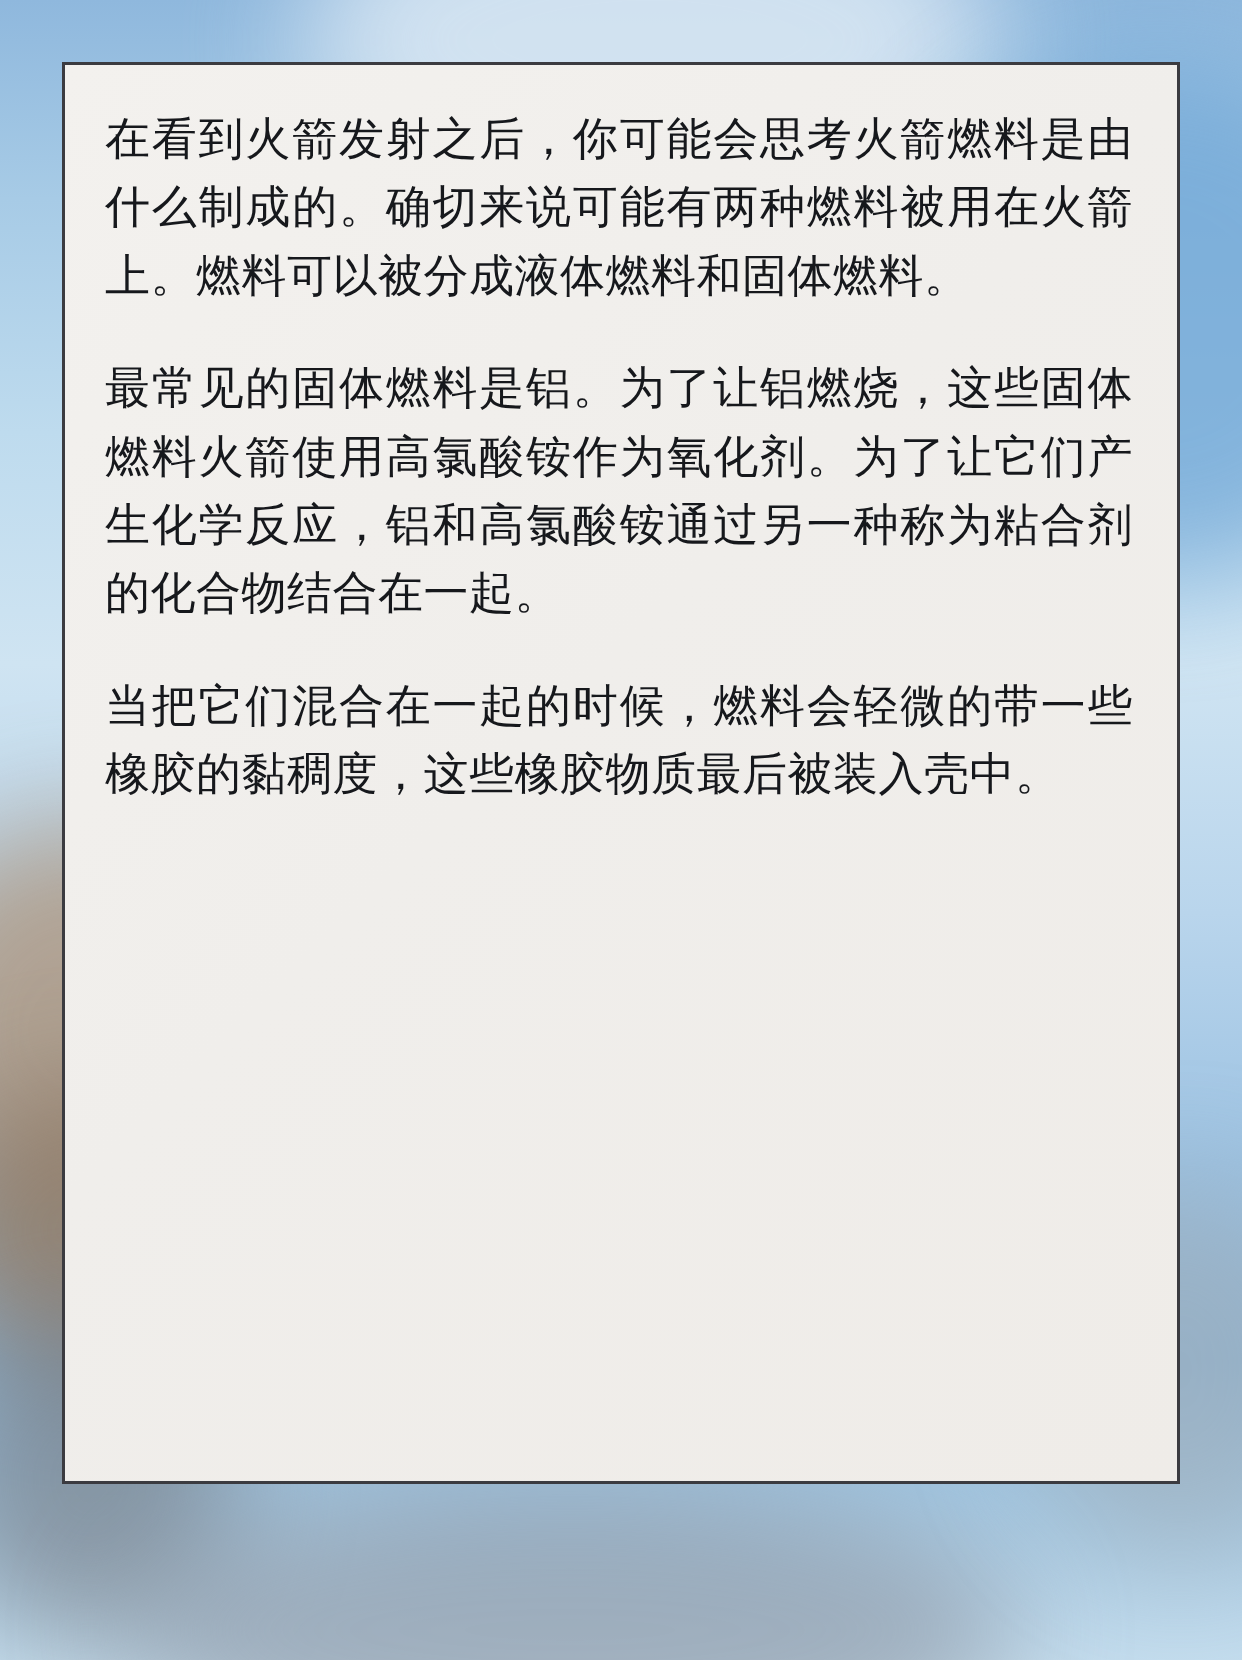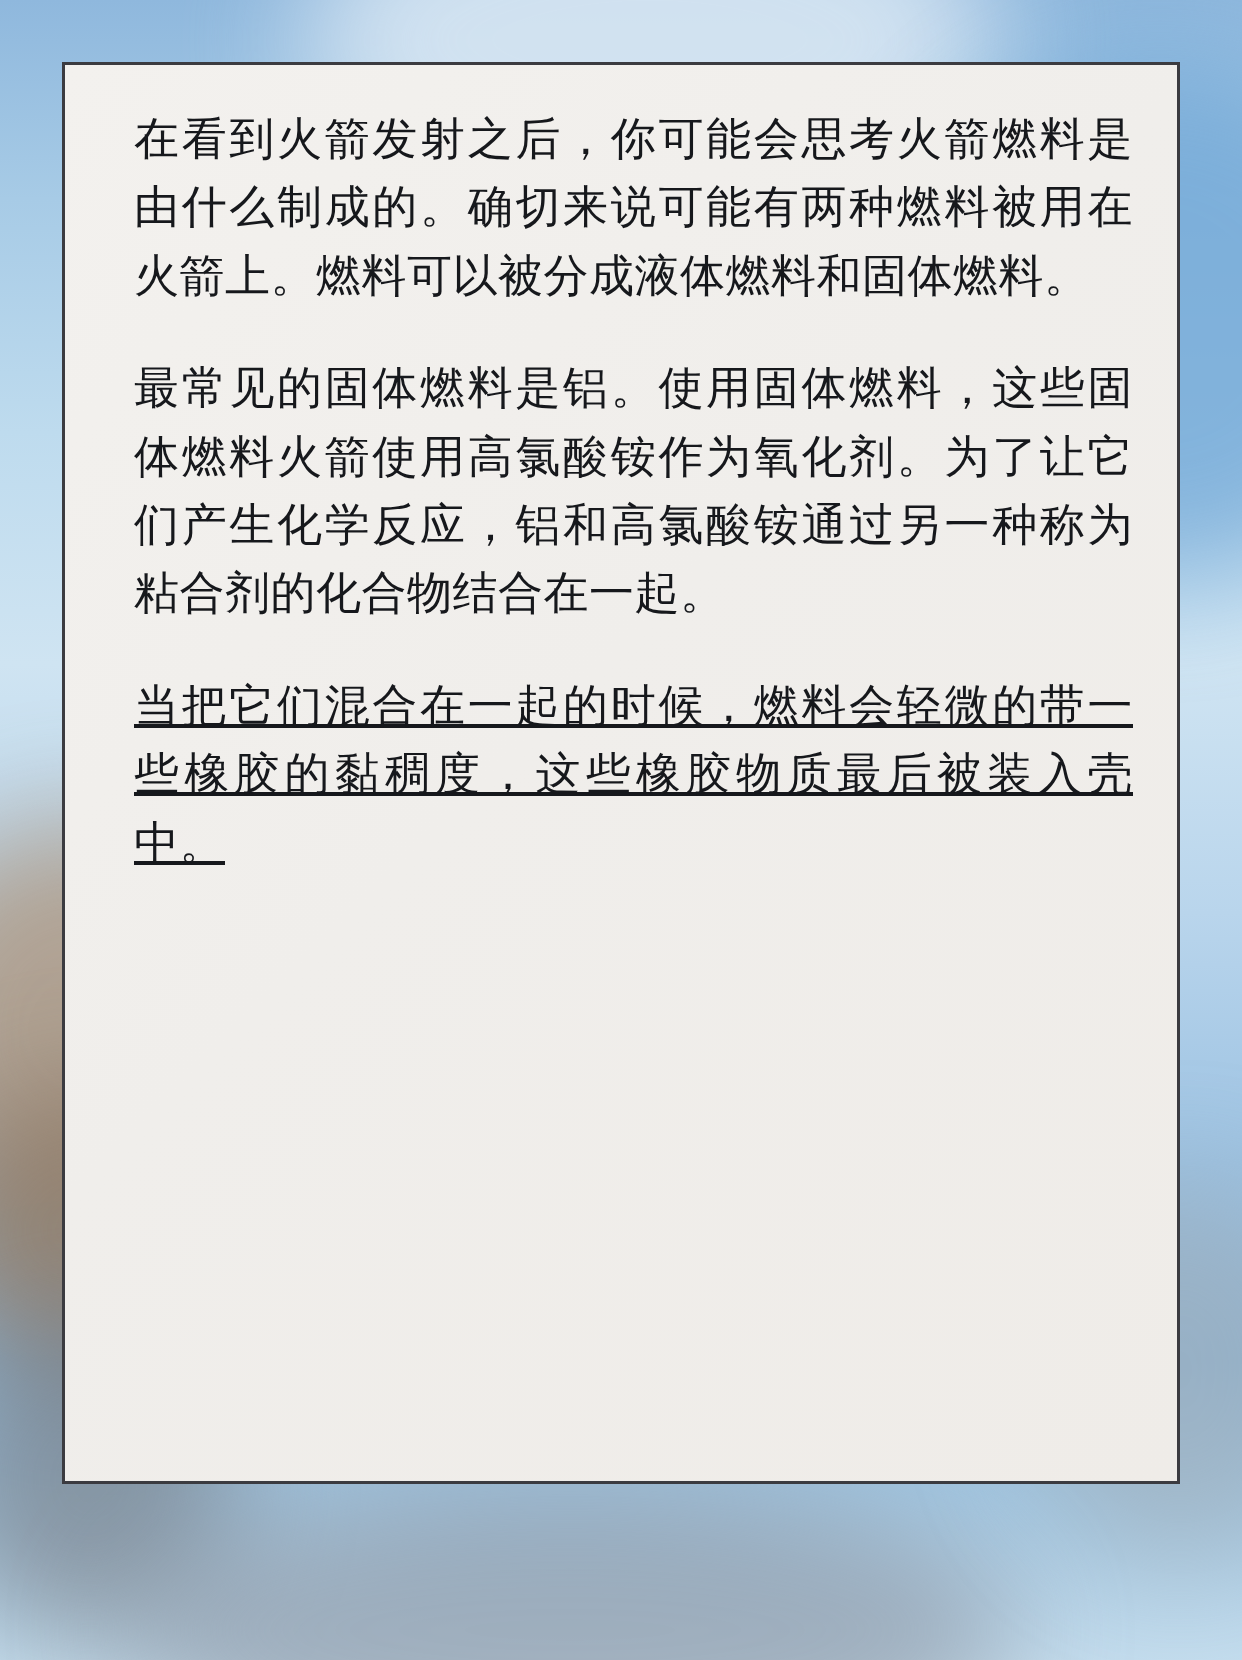--- a/index.html
+++ b/index.html
@@ -107,38 +107,37 @@
   
   .card {
     position: absolute;
     left: 62px;
     top: 62px;
     width: 1118px;
     height: 1422px;
     box-sizing: border-box;
     border: 3px solid #3b3b40;
     background: linear-gradient(135deg, #f3f1ee 0%, #f0eeeb 45%, #efece8 100%);
-    padding: 40px 44px 44px 69px;
+    padding: 40px 44px 44px 40px;
   }
   .article {
     color: #16181c;
     font-size: 45px;
     line-height: 1.52;
     letter-spacing: 0.5px;
     font-family: "DejaVu Sans", sans-serif;
     font-weight: 400;
   }
   .article p {
     margin: 0 0 44px 0;
     text-align: justify;
     text-justify: inter-character;
   }
   .article p:last-child {
     margin-bottom: 0;
-    text-decoration: underline;
   }
 </style>
 </head>
 <body>
 
 <div id="stage">
 
   <div class="bg-base">
     <div class="bg-blob blob-top-white"></div>
     <div class="bg-blob blob-right-blue"></div>
@@ -146,18 +145,18 @@
     <div class="bg-blob blob-left-warm"></div>
     <div class="bg-blob blob-left-warm2"></div>
     <div class="bg-blob blob-left-dark"></div>
     <div class="bg-blob blob-bottom-gray"></div>
     <div class="bg-blob blob-right-warm"></div>
   </div>
 
   <div class="card">
     <div class="article">
       <p>在看到火箭发射之后，你可能会思考火箭燃料是由什么制成的。确切来说可能有两种燃料被用在火箭上。燃料可以被分成液体燃料和固体燃料。</p>
-      <p>最常见的固体燃料是铝。使用固体燃料，这些固体燃料火箭使用高氯酸铵作为氧化剂。为了让它们产生化学反应，铝和高氯酸铵通过另一种称为粘合剂的化合物结合在一起。</p>
+      <p>最常见的固体燃料是铝。为了让铝燃烧，这些固体燃料火箭使用高氯酸铵作为氧化剂。为了让它们产生化学反应，铝和高氯酸铵通过另一种称为粘合剂的化合物结合在一起。</p>
       <p>当把它们混合在一起的时候，燃料会轻微的带一些橡胶的黏稠度，这些橡胶物质最后被装入壳中。</p>
     </div>
   </div>
 
 </div>
 
 </body></html>

